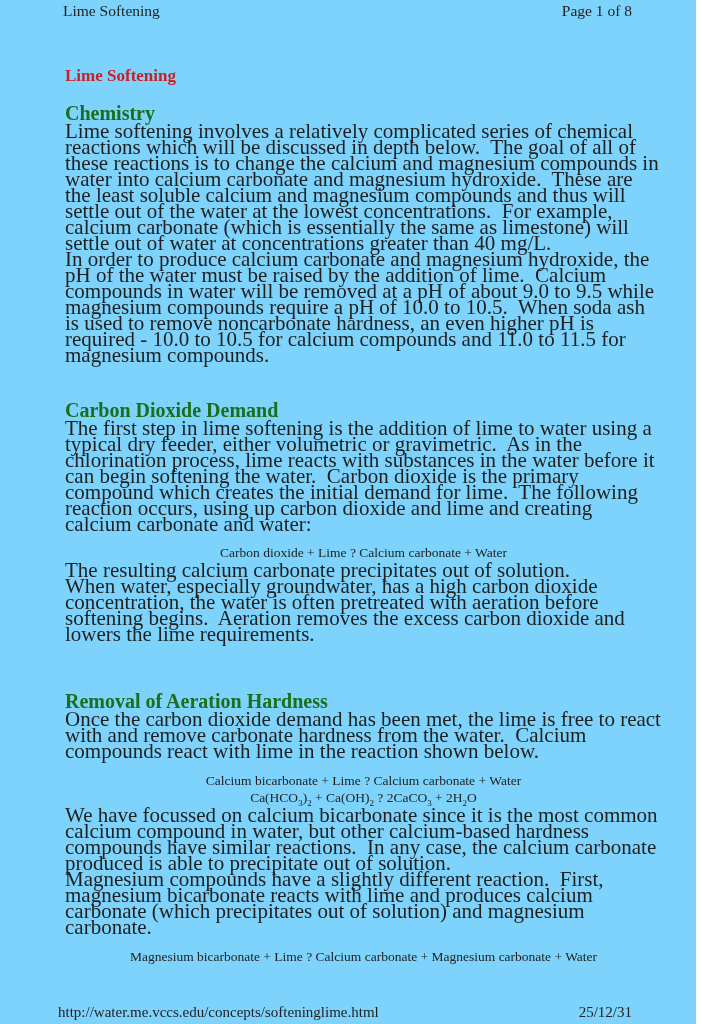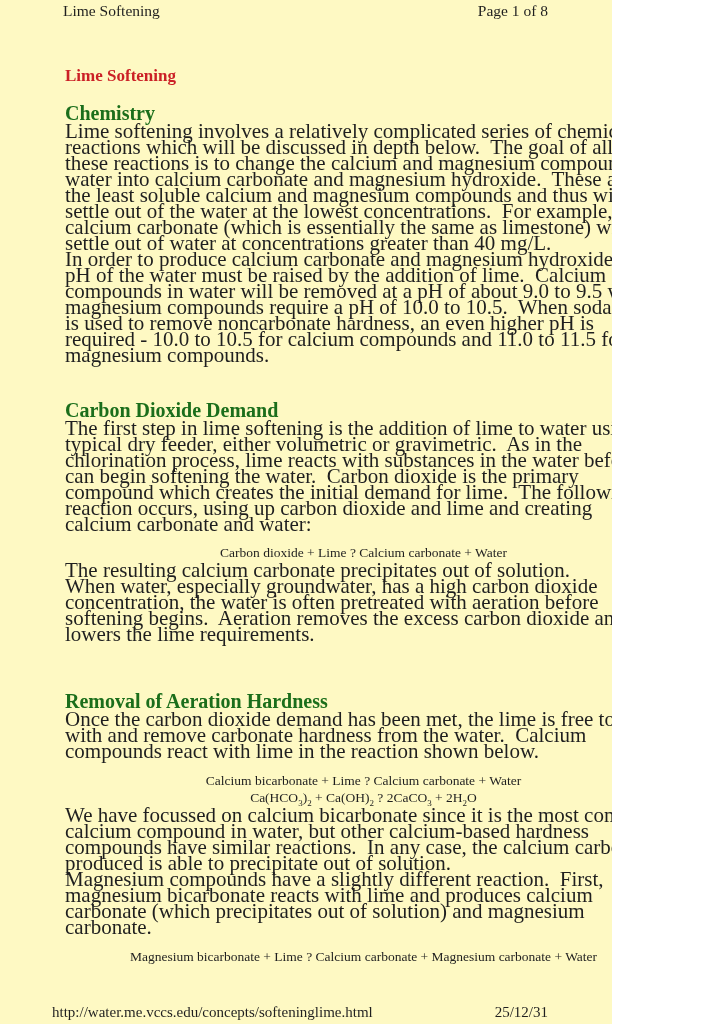--- a/index.html
+++ b/index.html
@@ -1,20 +1,20 @@
 <!DOCTYPE html>
 <html style="--title-red: #cb2026; --heading-green: #1b6e1b;"><head>
 <meta charset="utf-8">
 <style>
   html, body { margin: 0; padding: 0; background: #ffffff; }
   .page {
     position: relative;
-    width: 612px;
+    width: 696px;
     height: 1024px;
-    background: #fef9c3;
+    background: #7dd3fc;
     font-family: "Liberation Serif", "DejaVu Serif", serif;
     color: #1f1f1f;
     overflow: hidden;
   }
   .runhead {
     position: absolute;
     top: 2px;
     left: 63px;
     right: 64px;
     display: flex;
@@ -66,21 +66,21 @@
     width: 597px;
     margin: 0;
   }
   .eq-line sub {
     font-size: 9px;
     line-height: 0;
   }
   .runfoot {
     position: absolute;
     top: 1003px;
-    left: 52px;
+    left: 58px;
     right: 64px;
     display: flex;
     justify-content: space-between;
     font-size: 15px;
     line-height: 18px;
   }
 </style>
 </head>
 <body>
 

